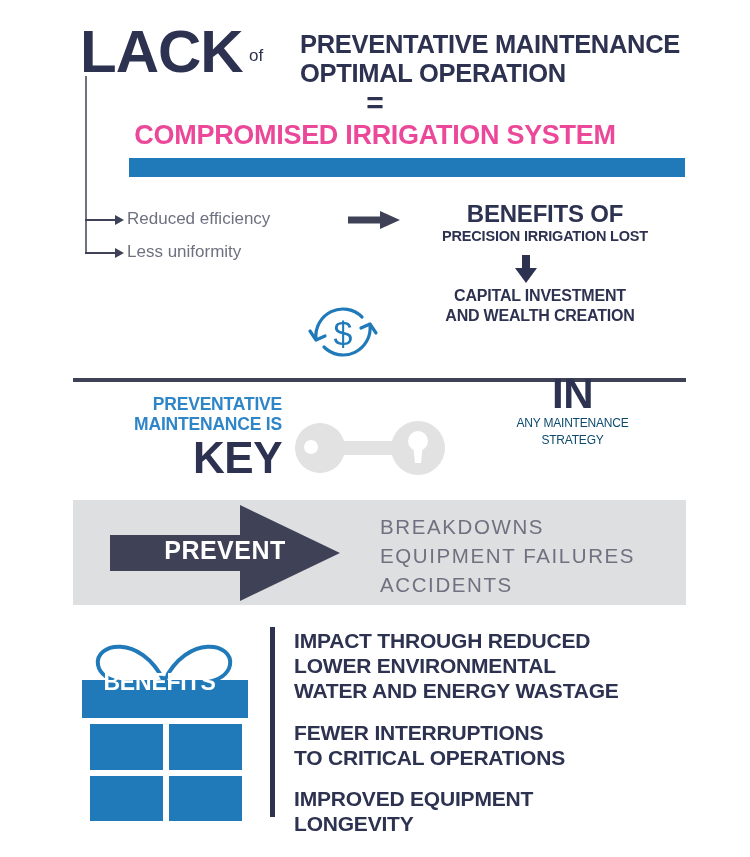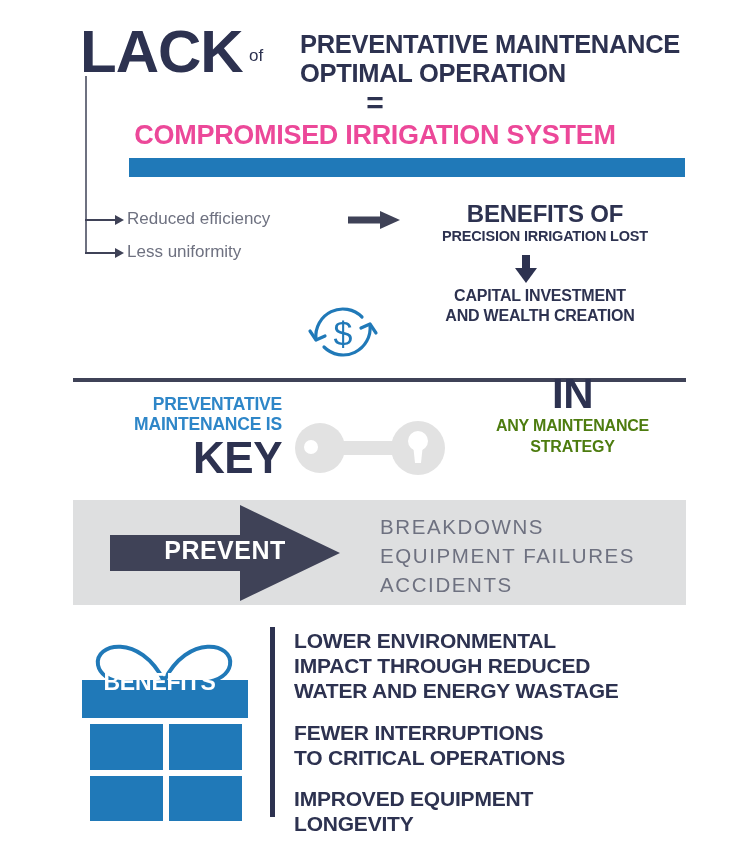--- a/index.html
+++ b/index.html
@@ -238,23 +238,23 @@
     text-align: center;
   }
   .in-word {
     font-size: 42px;
     font-weight: bold;
     color: #2d3250;
     line-height: 0.95;
     letter-spacing: -0.5px;
   }
   .key-right .l2 {
-    font-size: 16px;
-    font-weight: bold;
-    color: #4d7c0f;
+    font-size: 12px;
+    font-weight: normal;
+    color: #0c4a6e;
     line-height: 1.14;
     letter-spacing: -0.2px;
     margin-top: 3px;
   }
 
   
   .prevent-band {
     position: absolute;
     left: 73px;
     top: 500px;
@@ -444,22 +444,22 @@
     <rect x="10" y="151" width="73" height="45" fill="#2079b8"></rect>
     <rect x="89" y="151" width="73" height="45" fill="#2079b8"></rect>
   </svg>
 
   <div class="gift-label">BENEFITS</div>
 
   <div class="vrule"></div>
 
   <div class="ben-list">
     <div class="ben-item">
+      <div>IMPACT THROUGH REDUCED</div>
       <div>LOWER ENVIRONMENTAL</div>
-      <div>IMPACT THROUGH REDUCED</div>
       <div>WATER AND ENERGY WASTAGE</div>
     </div>
     <div class="ben-item">
       <div>FEWER INTERRUPTIONS</div>
       <div>TO CRITICAL OPERATIONS</div>
     </div>
     <div class="ben-item">
       <div>IMPROVED EQUIPMENT</div>
       <div>LONGEVITY</div>
     </div>

